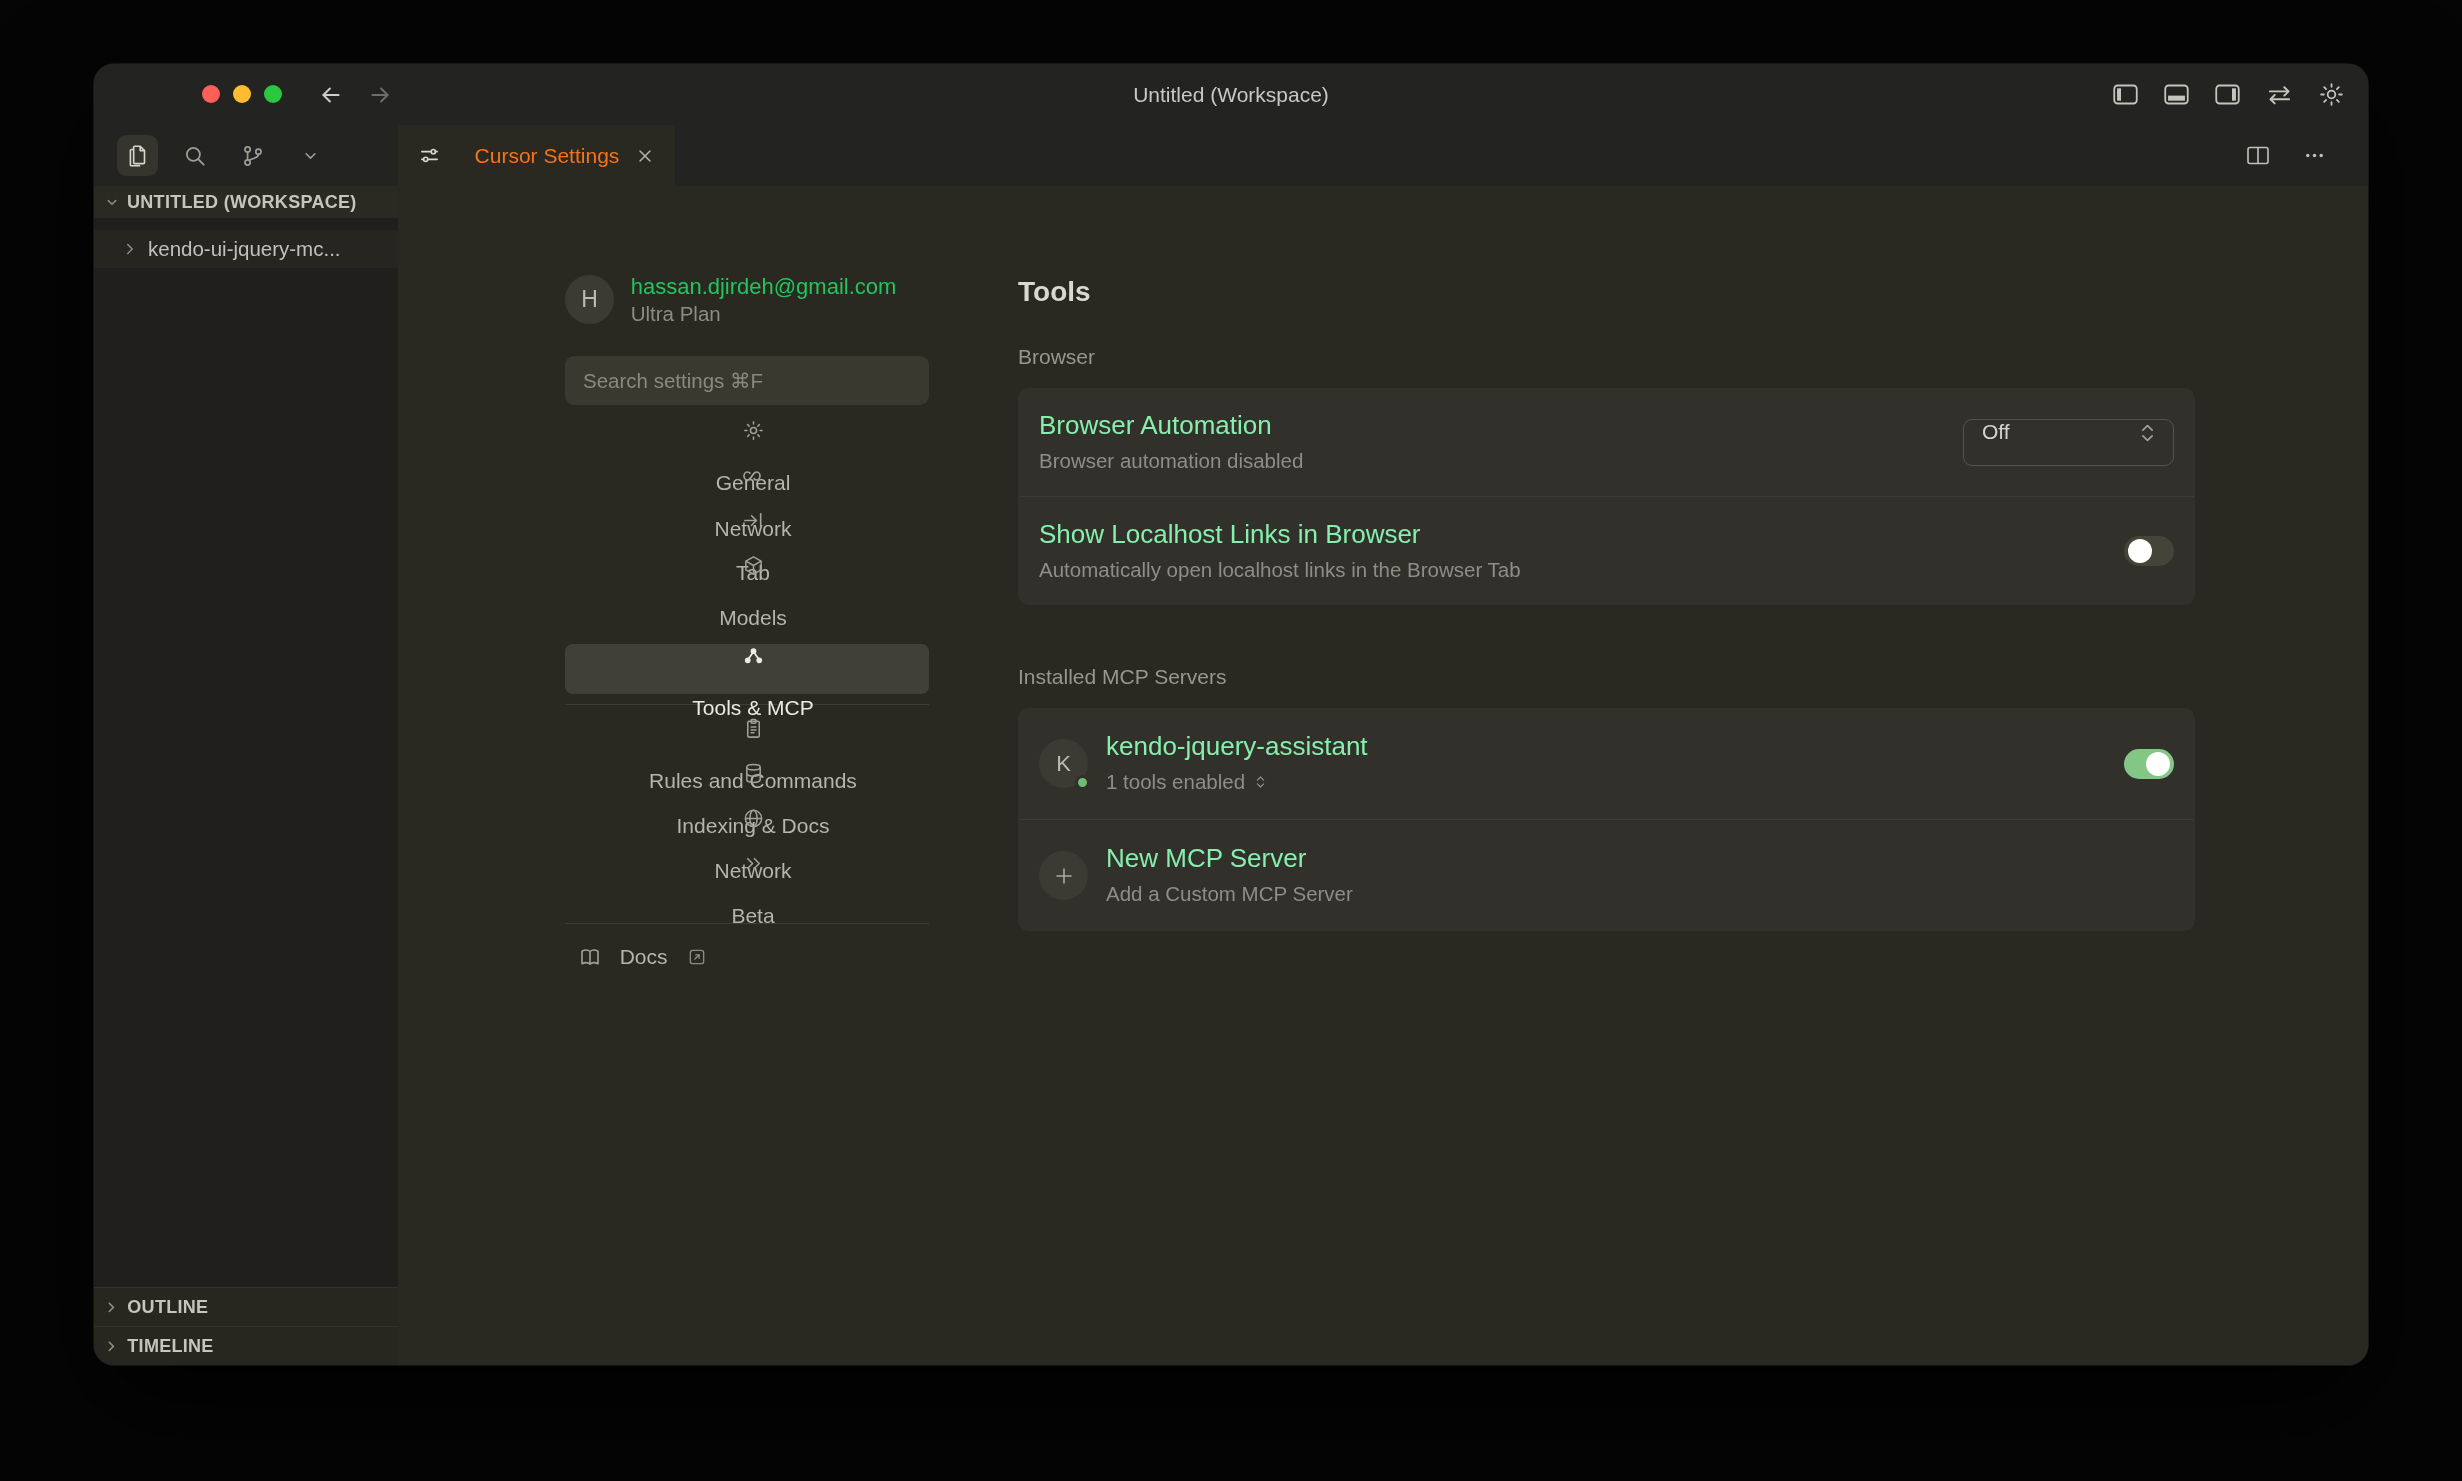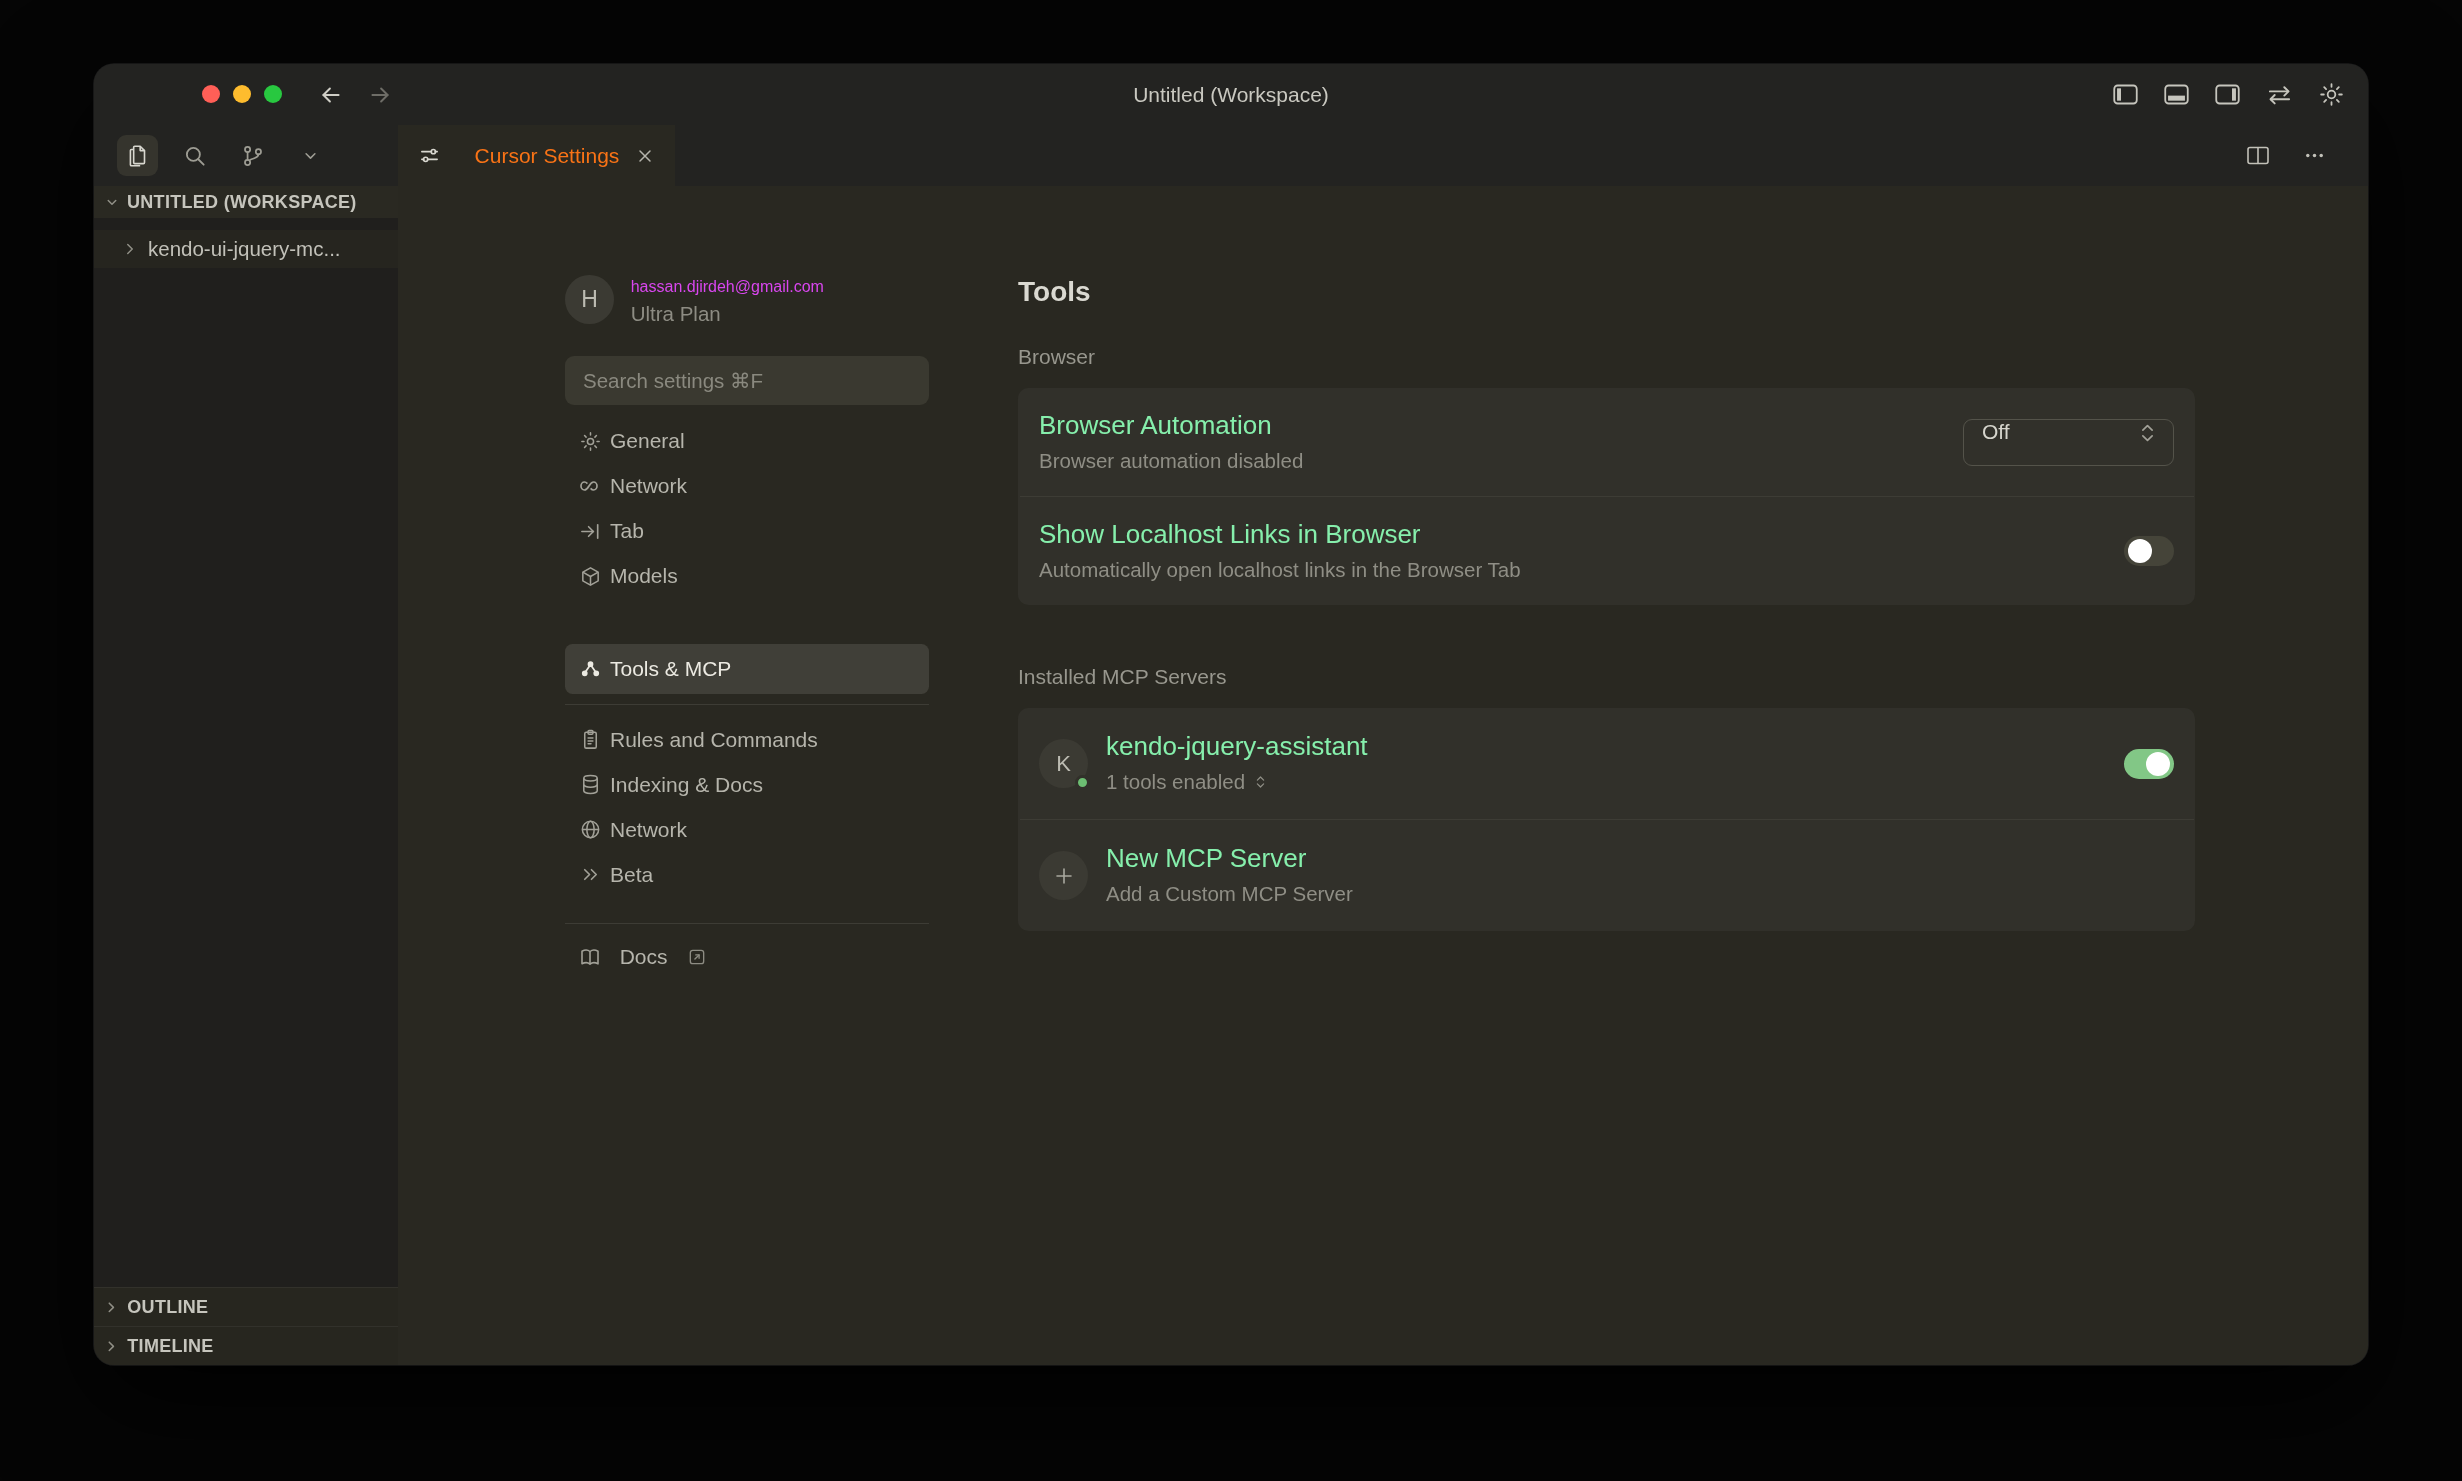--- a/index.html
+++ b/index.html
@@ -45,28 +45,28 @@
   .tab-close{ margin-left:auto; color:#b5b4ac; display:flex; }
   .tab-right{ margin-left:auto; display:flex; align-items:center; gap:33px; padding-right:42px; color:#c2c1b9; }
 
   .content{ flex:1; position:relative; }
 
   
   .settings-nav{ position:absolute; left:167px; top:89px; width:364px; }
   .account{ display:flex; align-items:center; gap:16.7px; height:49px; }
   .avatar{ width:49px; height:49px; border-radius:50%; background:#3b3a33; color:#bcbbb2; font-size:23px;
     display:flex; align-items:center; justify-content:center; flex:none; }
-  .acct-email{ font-size:16px; color:#d946ef; line-height:28px; }
+  .acct-email{ font-size:22px; color:#22c55e; line-height:28px; }
   .acct-plan{ font-size:20.5px; color:#8d8c83; line-height:25px; }
   .search-box{ margin-top:32px; height:49px; width:100%; background:#3a3930; border:none; border-radius:9px;
     padding:0 18px; font-size:20.5px; color:#d5d4cc; font-family:"Liberation Sans",sans-serif; }
   .search-box::placeholder{ color:#8a897f; }
   .nav-list{ margin-top:13.6px; }
-  .nav-item{ height:45px; display:flex; align-items:center; gap:7px; padding-left:12px; border-radius:7.6px;
-    font-size:21px; color:#b6b5ac; }
+  .nav-item{ height:45px; display:flex; align-items:center; gap:29px; padding-left:12px; border-radius:7.6px;
+    font-size:21px; color:#b6b5ac;flex-direction:column; }
   .nav-item .nav-icon{ width:26px; color:#a2a198; display:flex; justify-content:center; }
   .nav-item.selected{ height:50px; background:#403f38; color:#eceae2; margin-top:45px; }
   .nav-item.selected .nav-icon{ color:#eceae2; }
   .nav-sep{ border:none; border-top:0.8px solid #3d3c35; margin:10.6px 0 12px 0; }
   .nav-sep.second{ margin-top:26px; margin-bottom:15px; }
   .docs-item{ height:36px; display:flex; align-items:center; gap:16.7px; padding-left:12px; font-size:21px; color:#b6b5ac; }
   .ext-icon{ color:#8d8c83; margin-left:3px; }
 
   
   .settings-content{ position:absolute; left:620px; top:0; width:1177px; }

